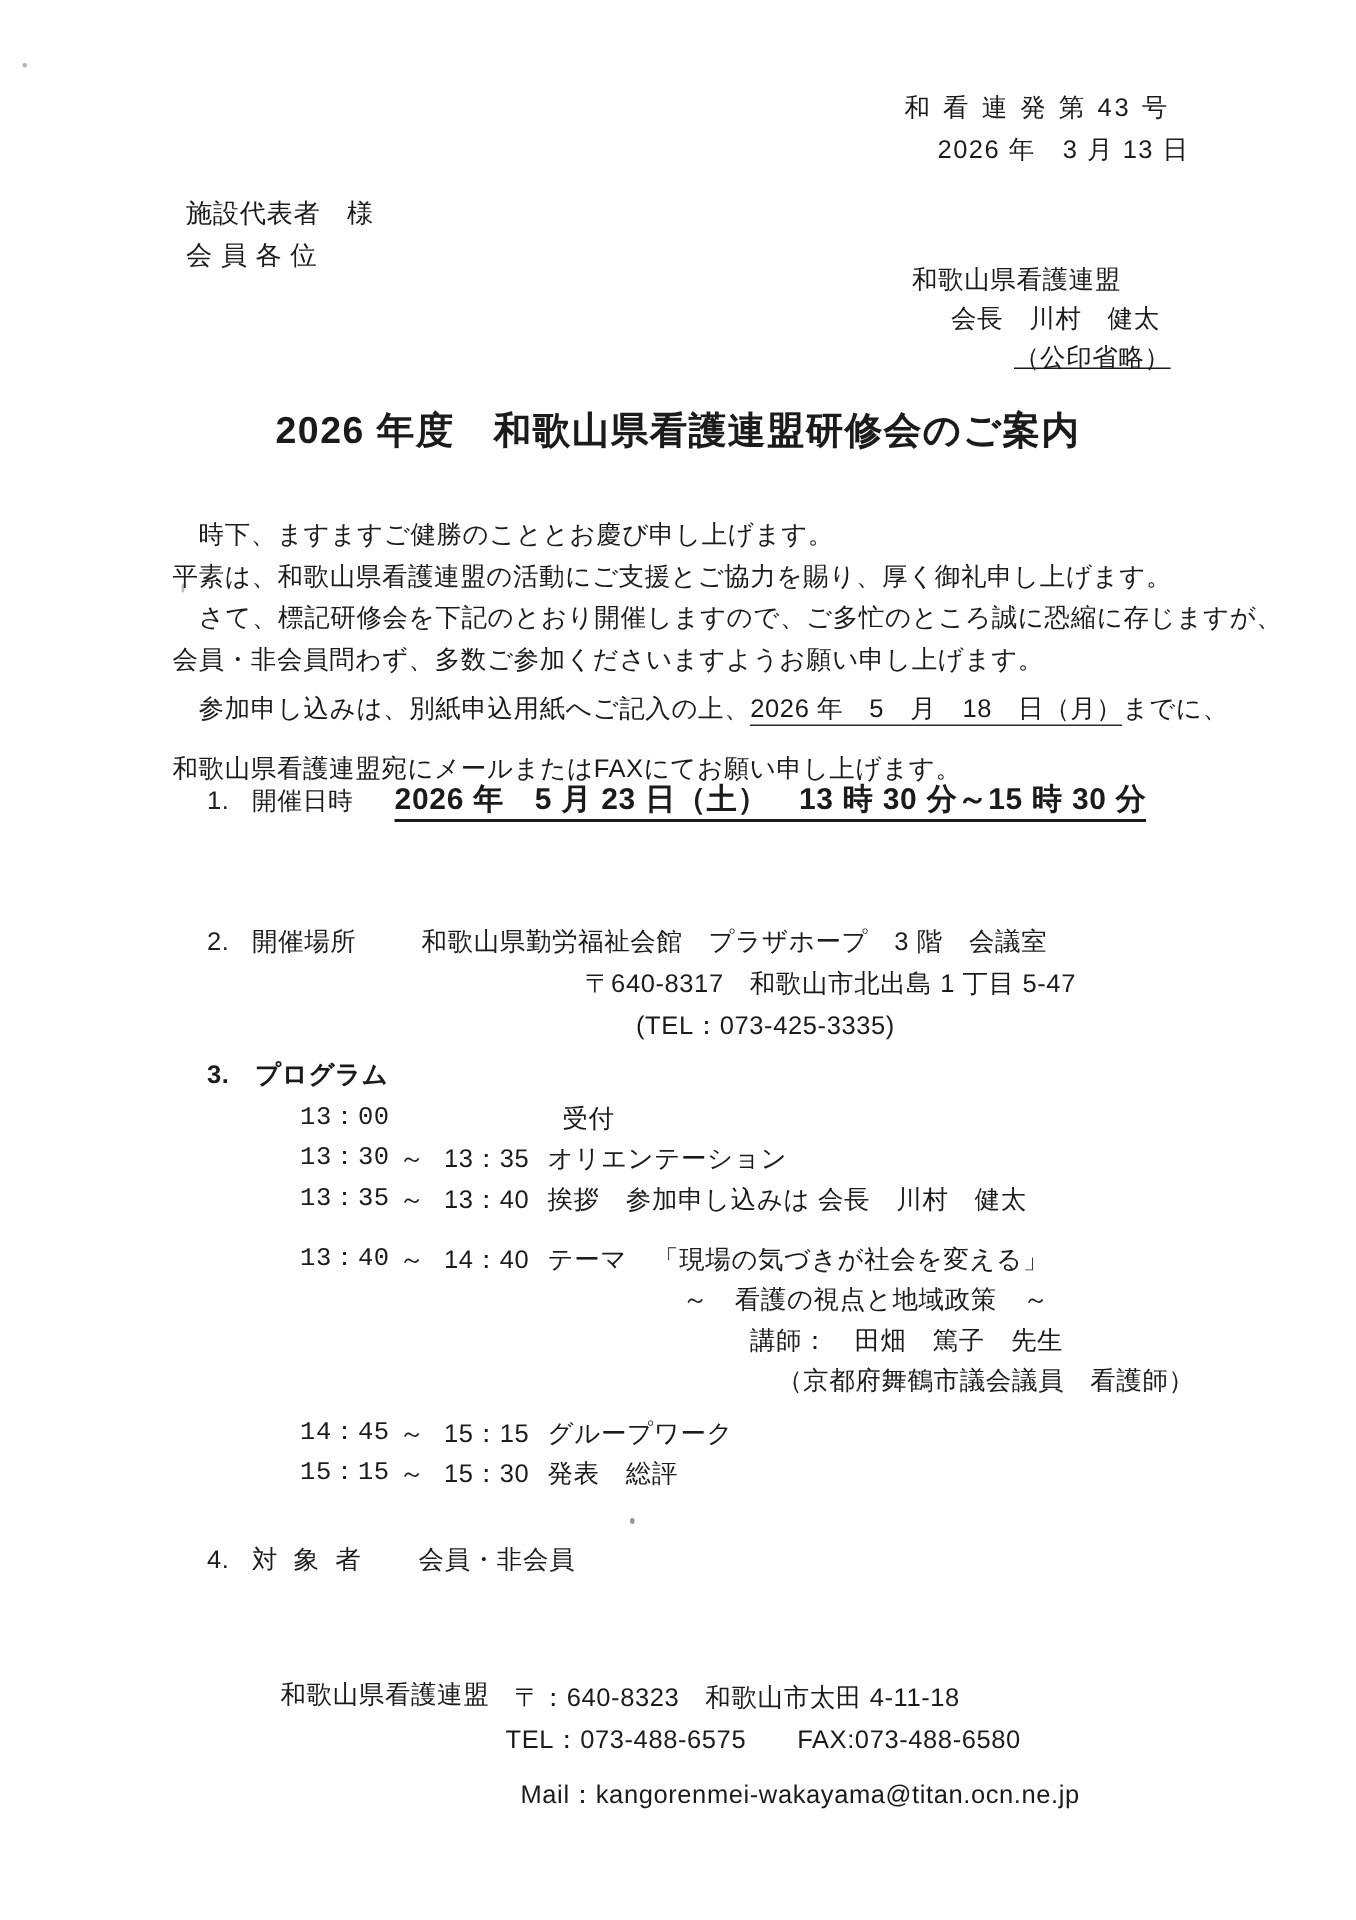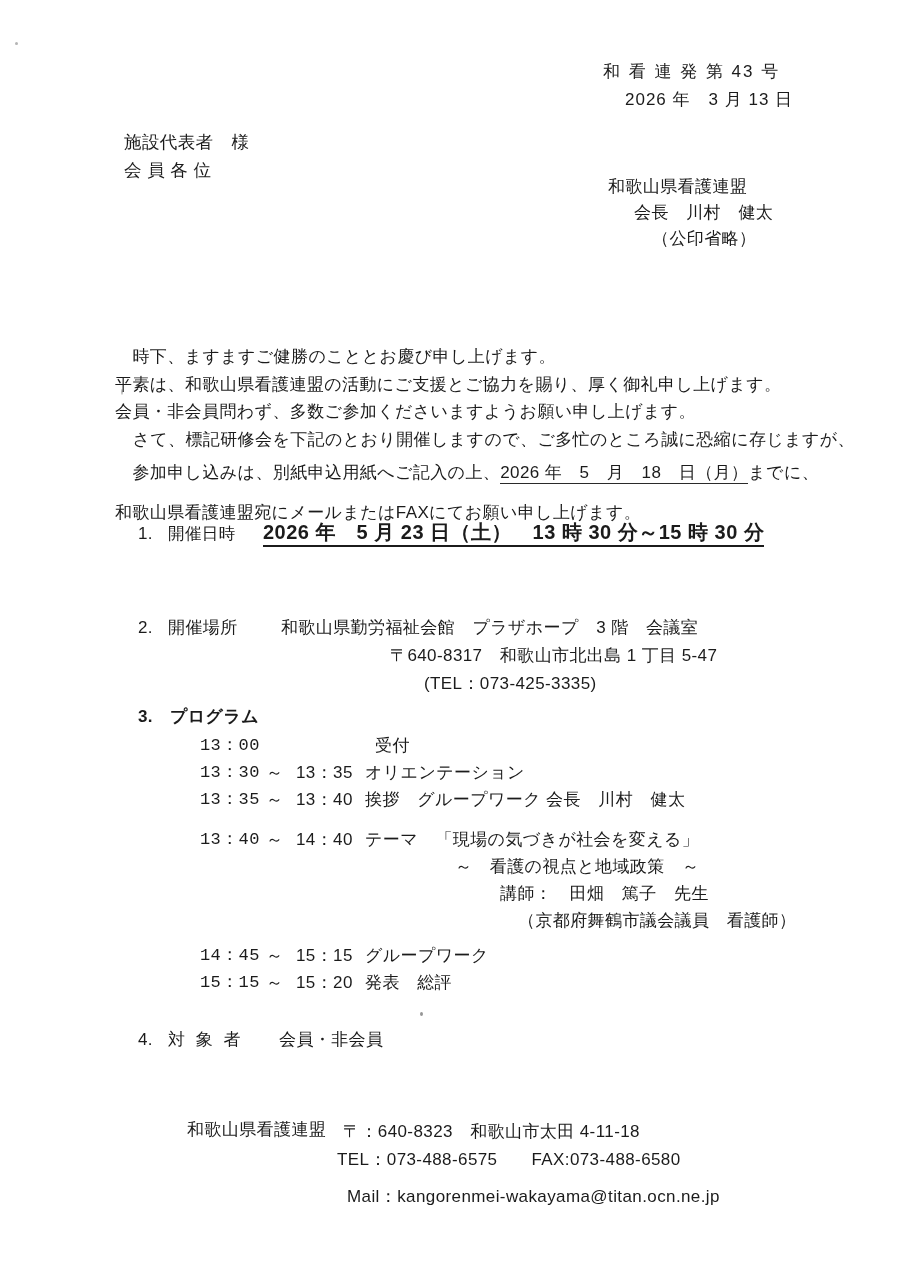--- a/index.html
+++ b/index.html
@@ -21,21 +21,21 @@
   .docnum-block{top:58px;left:603px;line-height:28px;}
   .docnum-line1{letter-spacing:2px;}
   .docnum-line2{margin-left:22px;letter-spacing:1px;}
 
   
   .recipients{top:128px;left:124px;line-height:28px;font-size:17.5px;}
 
   
   .sender{top:174px;left:608px;line-height:26px;}
   .sender-president{margin-left:26px;}
-  .sender-seal{margin-left:44px;}
+  .sender-seal{margin-left:68px;text-decoration:underline;}
 
   
   .doc-title{
     top:270px;left:0;width:904px;text-align:center;
     font-size:25px;font-weight:700;letter-spacing:1px;margin:0;
   }
 
   
   .greeting{top:343px;left:115px;line-height:27.5px;}
 
@@ -103,26 +103,27 @@
     <div>施設代表者　様</div>
     <div>会 員 各 位</div>
   </div>
 
   <div class="abs sender">
     <div>和歌山県看護連盟</div>
     <div class="sender-president">会長　川村　健太</div>
     <div class="sender-seal">（公印省略）</div>
   </div>
 
+  <h1 class="abs doc-title">2026 年度　和歌山県看護連盟研修会のご案内</h1>
 
   <div class="abs greeting">
     <div>　時下、ますますご健勝のこととお慶び申し上げます。</div>
     <div>平素は、和歌山県看護連盟の活動にご支援とご協力を賜り、厚く御礼申し上げます。</div>
+    <div>　さて、標記研修会を下記のとおり開催しますので、ご多忙のところ誠に恐縮に存じますが、</div>
     <div>会員・非会員問わず、多数ご参加くださいますようお願い申し上げます。</div>
-    <div>　さて、標記研修会を下記のとおり開催しますので、ご多忙のところ誠に恐縮に存じますが、</div>
   </div>
 
   <div class="abs apply">
     <div><span>　参加申し込みは、別紙申込用紙へご記入の上、</span><span class="u-thin">2026 年　5　月　18　日（月）</span><span>までに、</span></div>
     <div class="apply-line2">和歌山県看護連盟宛にメールまたはFAXにてお願い申し上げます。</div>
   </div>
 
   <div class="abs item1">
     <span class="item-no">1.</span><span class="item-label">開催日時</span><span class="item1-value">2026 年　5 月 23 日（土）　13 時 30 分～15 時 30 分</span>
   </div>
@@ -147,21 +148,21 @@
     <div class="prow">
       <span class="pc-start">13：30</span>
         <span class="pc-sep">～</span>
         <span class="pc-end">13：35</span>
         <span class="pc-desc">オリエンテーション</span>
     </div>
     <div class="prow">
       <span class="pc-start">13：35</span>
         <span class="pc-sep">～</span>
         <span class="pc-end">13：40</span>
-        <span class="pc-desc">挨拶　グループワーク 会長　川村　健太</span>
+        <span class="pc-desc">挨拶　参加申し込みは 会長　川村　健太</span>
     </div>
     <div class="spacer13"></div>
     <div class="prow">
       <span class="pc-start">13：40</span>
         <span class="pc-sep">～</span>
         <span class="pc-end">14：40</span>
         <span class="pc-desc">テーマ　「現場の気づきが社会を変える」</span>
     </div>
     <div class="theme-sub1">～　看護の視点と地域政策　～</div>
     <div class="theme-sub2">講師：　田畑　篤子　先生</div>
@@ -169,21 +170,21 @@
     <div class="spacer8"></div>
     <div class="prow">
       <span class="pc-start">14：45</span>
         <span class="pc-sep">～</span>
         <span class="pc-end">15：15</span>
         <span class="pc-desc">グループワーク</span>
     </div>
     <div class="prow">
       <span class="pc-start">15：15</span>
         <span class="pc-sep">～</span>
-        <span class="pc-end">15：20</span>
+        <span class="pc-end">15：30</span>
         <span class="pc-desc">発表　総評</span>
     </div>
   </div>
 
   <div class="abs item4">
     <span class="item-no">4.</span><span class="item-label">対 象 者</span><span class="item4-value">会員・非会員</span>
   </div>
 
   <div class="abs footer-org">和歌山県看護連盟</div>
   <div class="abs footer-col">

